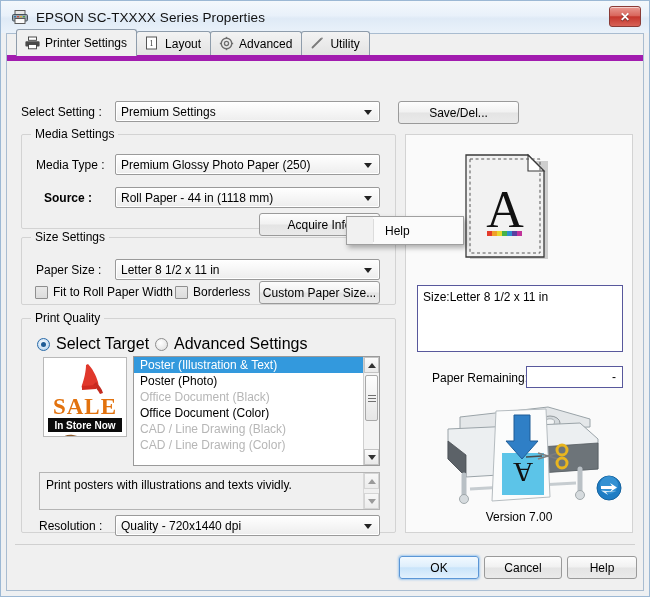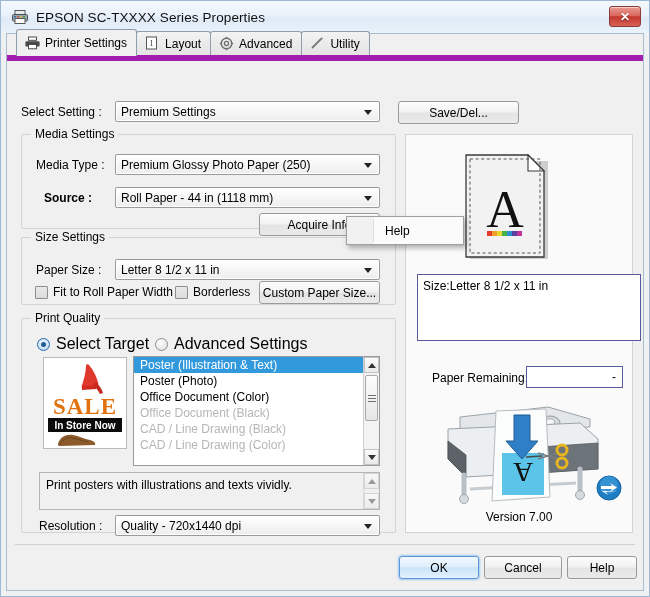--- a/index.html
+++ b/index.html
@@ -440,43 +440,43 @@
       </div>
       <div class="rad on" style="left:30px; top:274px;">
         <span class="circ"></span>
         <span>Select Target</span>
       </div>
       <div class="rad" style="left:148px; top:274px;">
         <span class="circ"></span>
         <span>Advanced Settings</span>
       </div>
 
-      <div class="thumb-img" style="left:36px; top:296px; width:84px; height:92px;">
+      <div class="thumb-img" style="left:36px; top:296px; width:84px; height:80px;">
         <svg width="82" height="90" viewBox="0 0 82 90">
           <rect x="0" y="0" width="82" height="90" fill="#ffffff"></rect>
 
           <path d="M44 6 C48 10 52 17 54 24 C55 27 54 29 51 30 L40 31 C38 31 37 29 38 27 C40 22 42 13 42 7 Z" fill="#e0382c"></path>
           <path d="M52 24 C55 27 58 31 59 35 L56 36 C54 32 51 29 49 27 Z" fill="#c32a20"></path>
           <path d="M38 28 L52 27 L52 31 L38 32 Z" fill="#d02a20"></path>
 
           <text x="41" y="56" font-family="Liberation Serif, serif" font-size="23" font-weight="bold" fill="#e2720e" text-anchor="middle" letter-spacing="1">SALE</text>
 
           <rect x="4" y="60" width="74" height="14" fill="#0b0b0b"></rect>
           <text x="41" y="71" font-family="Liberation Sans, sans-serif" font-size="10" font-weight="bold" fill="#ffffff" text-anchor="middle">In Store Now</text>
 
           <path d="M14 86 C16 79 22 76 29 77 C35 78 40 81 46 82 C50 83 52 85 51 87 L16 88 C14 88 14 87 14 86 Z" fill="#8c5a2b"></path>
           <path d="M16 86 C19 81 24 79 29 80 C34 81 39 83 44 84" fill="none" stroke="#6d4520" stroke-width="1"></path>
         </svg>
       </div>
 
       <div id="target-list" style="left:126px; top:295px; width:247px; height:110px;">
         <div class="lrow sel">Poster (Illustration &amp; Text)</div>
         <div class="lrow">Poster (Photo)</div>
+        <div class="lrow dis">Office Document (Black)</div>
         <div class="lrow">Office Document (Color)</div>
-        <div class="lrow dis">Office Document (Black)</div>
         <div class="lrow dis">CAD / Line Drawing (Black)</div>
         <div class="lrow dis">CAD / Line Drawing (Color)</div>
 
         <div class="vscroll" style="right:0; top:0; bottom:0;">
           <div class="sbtn">
               <span class="tri-up"></span>
             </div>
           <div class="thumb" style="top:18px; height:46px;">
             <span class="grip">
                 <i></i>
@@ -522,21 +522,21 @@
               <rect x="38" y="84" width="5" height="5" fill="#f0a02a"></rect>
               <rect x="43" y="84" width="5" height="5" fill="#e8d82e"></rect>
               <rect x="48" y="84" width="5" height="5" fill="#46b24a"></rect>
               <rect x="53" y="84" width="5" height="5" fill="#2e8fd0"></rect>
               <rect x="58" y="84" width="5" height="5" fill="#5a3fa0"></rect>
               <rect x="63" y="84" width="5" height="5" fill="#c0349a"></rect>
             </g>
           </svg>
         </div>
 
-        <div id="size-info" style="left:11px; top:139px; width:224px; height:67px;">
+        <div id="size-info" style="left:11px; top:150px; width:206px; height:67px;">
           <span>Size:Letter 8 1/2 x 11 in</span>
         </div>
 
         <div class="lbl" style="left:26px; top:236px;">Paper Remaining:</div>
         <div id="paper-remaining-box" style="left:120px; top:231px; width:97px; height:22px;">
           <span>-</span>
         </div>
 
         <div style="position:absolute; left:24px; top:262px; width:180px; height:112px;">
           <svg width="180" height="112" viewBox="0 0 180 112">

